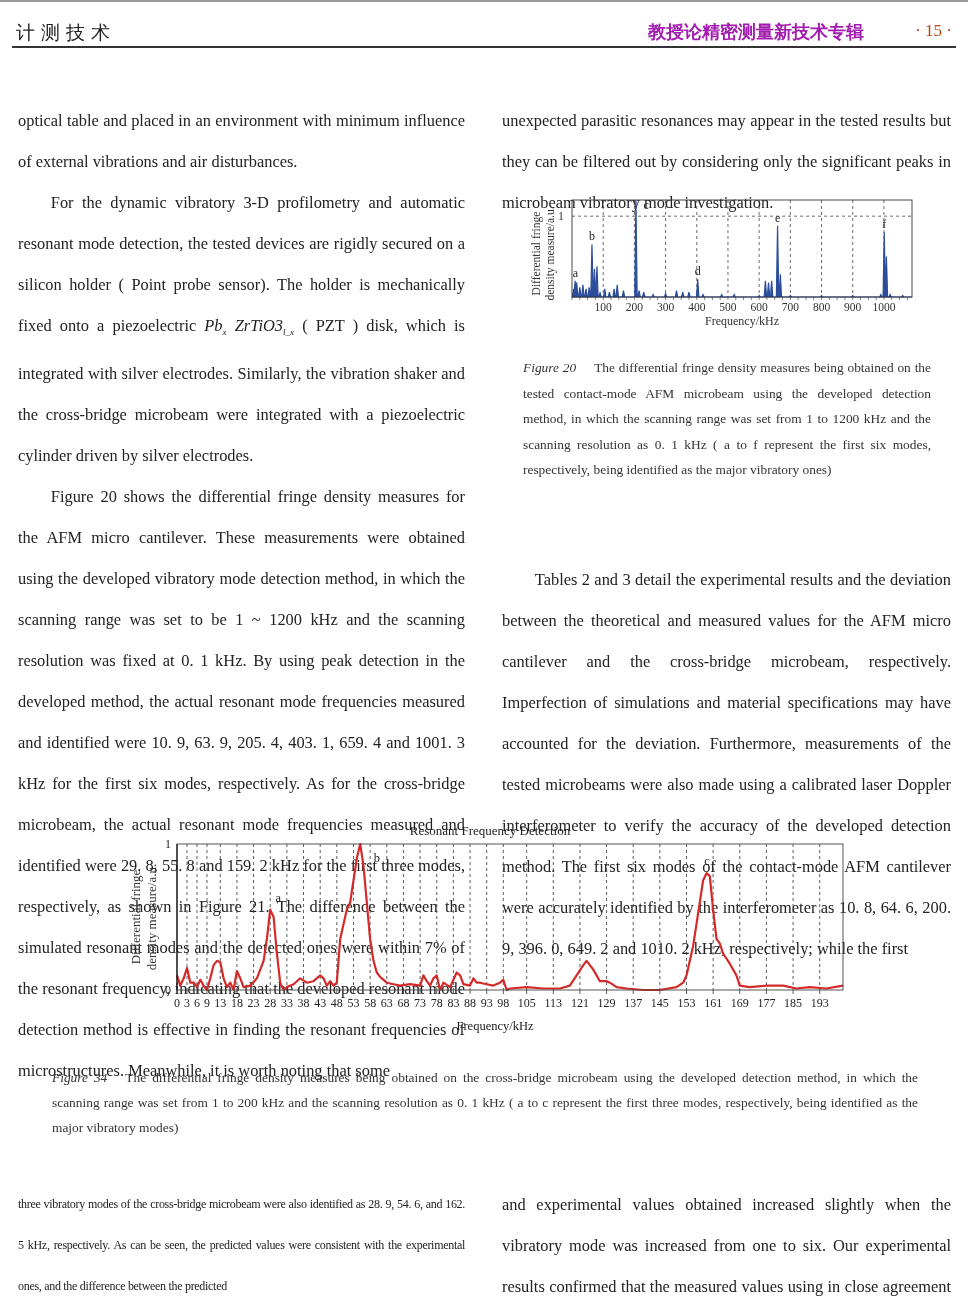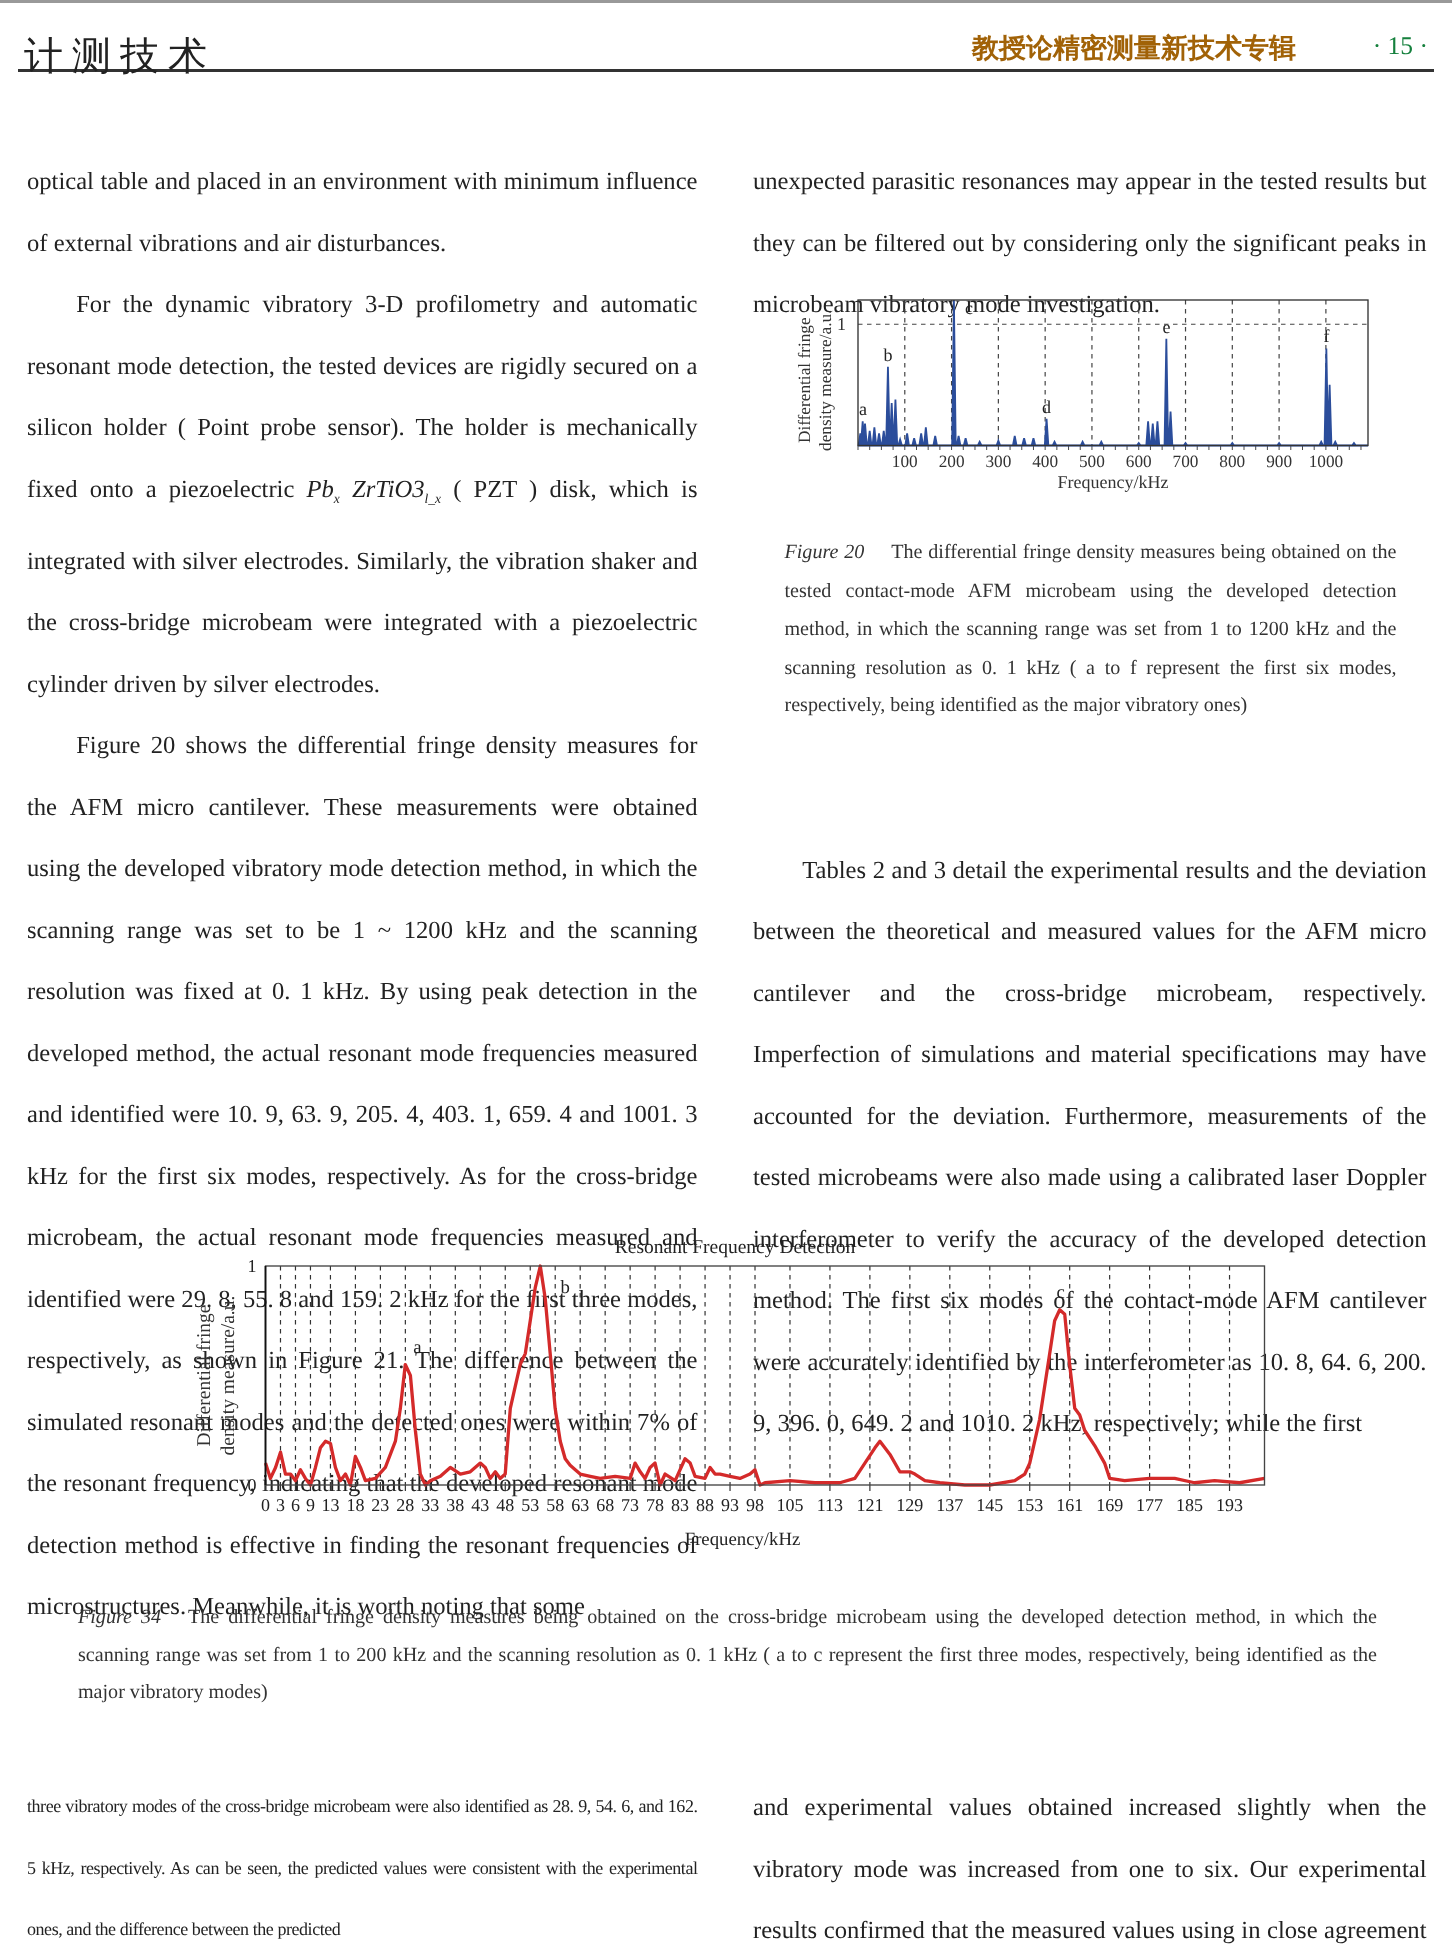--- a/index.html
+++ b/index.html
@@ -1,24 +1,24 @@
 <!DOCTYPE html>
 <html><head>
 <meta charset="utf-8">
 <style>
   html, body { margin: 0; padding: 0; background: #ffffff; }
   body { width: 968px; height: 1298px; position: relative; overflow: hidden;
          font-family: "Liberation Serif", "DejaVu Serif", serif; color: #222; }
   .topline { position: absolute; left: 0; top: 0; width: 968px; height: 2px; background: #999; }
   .header { position: absolute; left: 12px; right: 12px; top: 18px; height: 28px; border-bottom: 2px solid #333; }
-  .header .journal { position: absolute; left: 4px; top: 2px; font-size: 26px; letter-spacing: 6px;
+  .header .journal { position: absolute; left: 4px; top: 2px; font-size: 19px; letter-spacing: 6px;
                      font-family: "DejaVu Sans", sans-serif; font-weight: 300; color: #222; }
   .header .section { position: absolute; right: 92px; top: 2px; font-size: 18px; font-weight: bold;
-                     font-family: "DejaVu Sans", sans-serif; color: #a16207; margin-left: 32px; }
-  .header .pageno { position: absolute; right: 4px; top: 3px; font-size: 17px; color: #15803d; }
+                     font-family: "DejaVu Sans", sans-serif; color: #a21caf; margin-left: 32px; }
+  .header .pageno { position: absolute; right: 4px; top: 3px; font-size: 17px; color: #c2410c; }
 
   .col { position: absolute; font-size: 16.4px; line-height: 41px; text-align: justify; margin-top: 32px; }
   .col p { margin: 0; }
   .col p.indent { text-indent: 2em; }
   .col-left { left: 18px; width: 447px; top: 68px; }
   .col-right { left: 502px; width: 449px; top: 68px; }
   .col-right-b { left: 502px; width: 449px; top: 527px; }
   .col-bot-left { left: 18px; width: 447px; top: 1152px; font-size: 12px; letter-spacing: -0.3px; }
   .col-bot-right { left: 502px; width: 449px; top: 1152px; }
 

